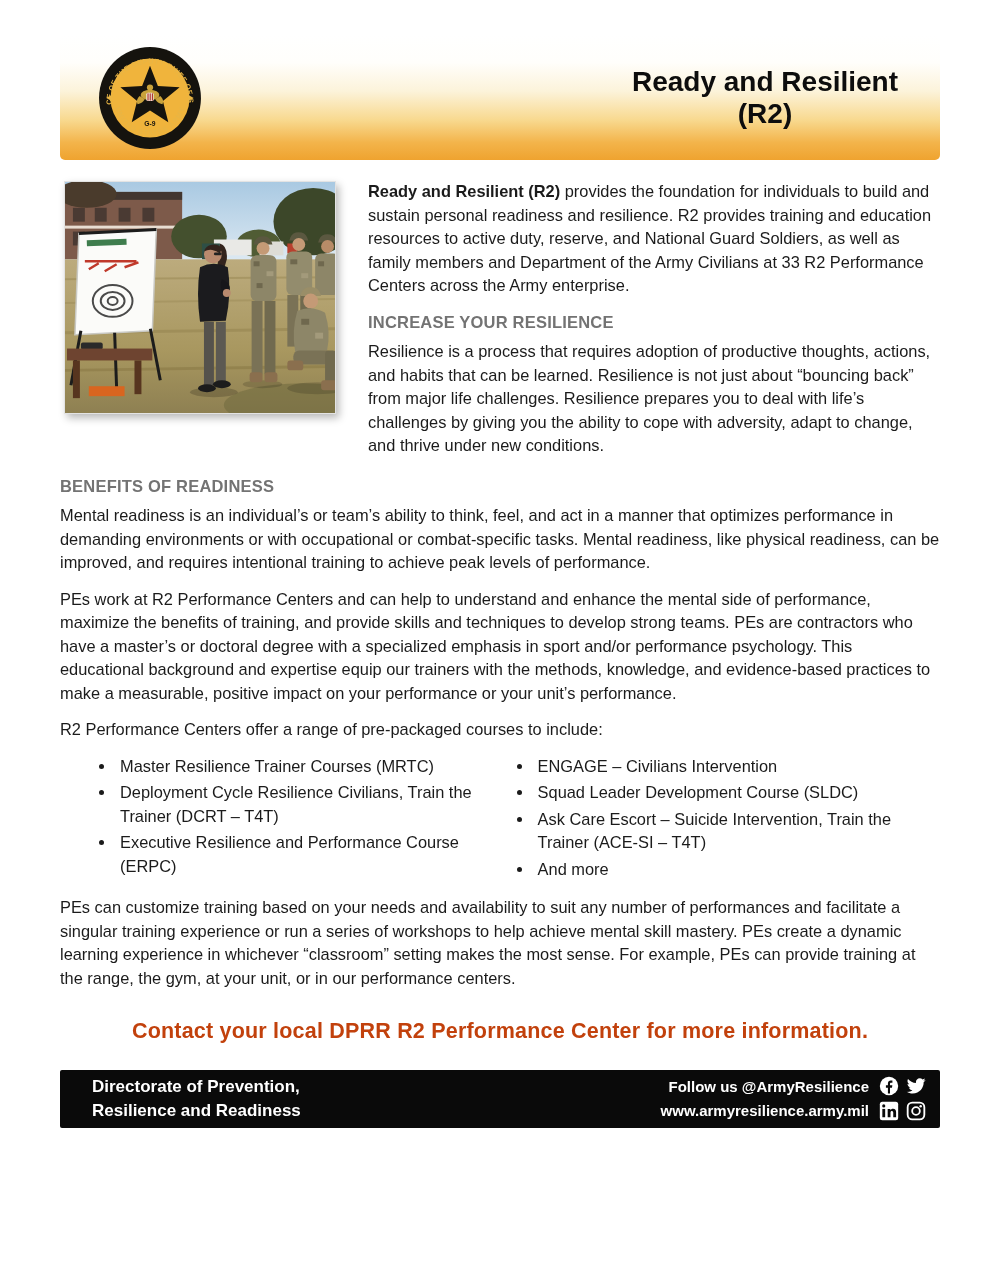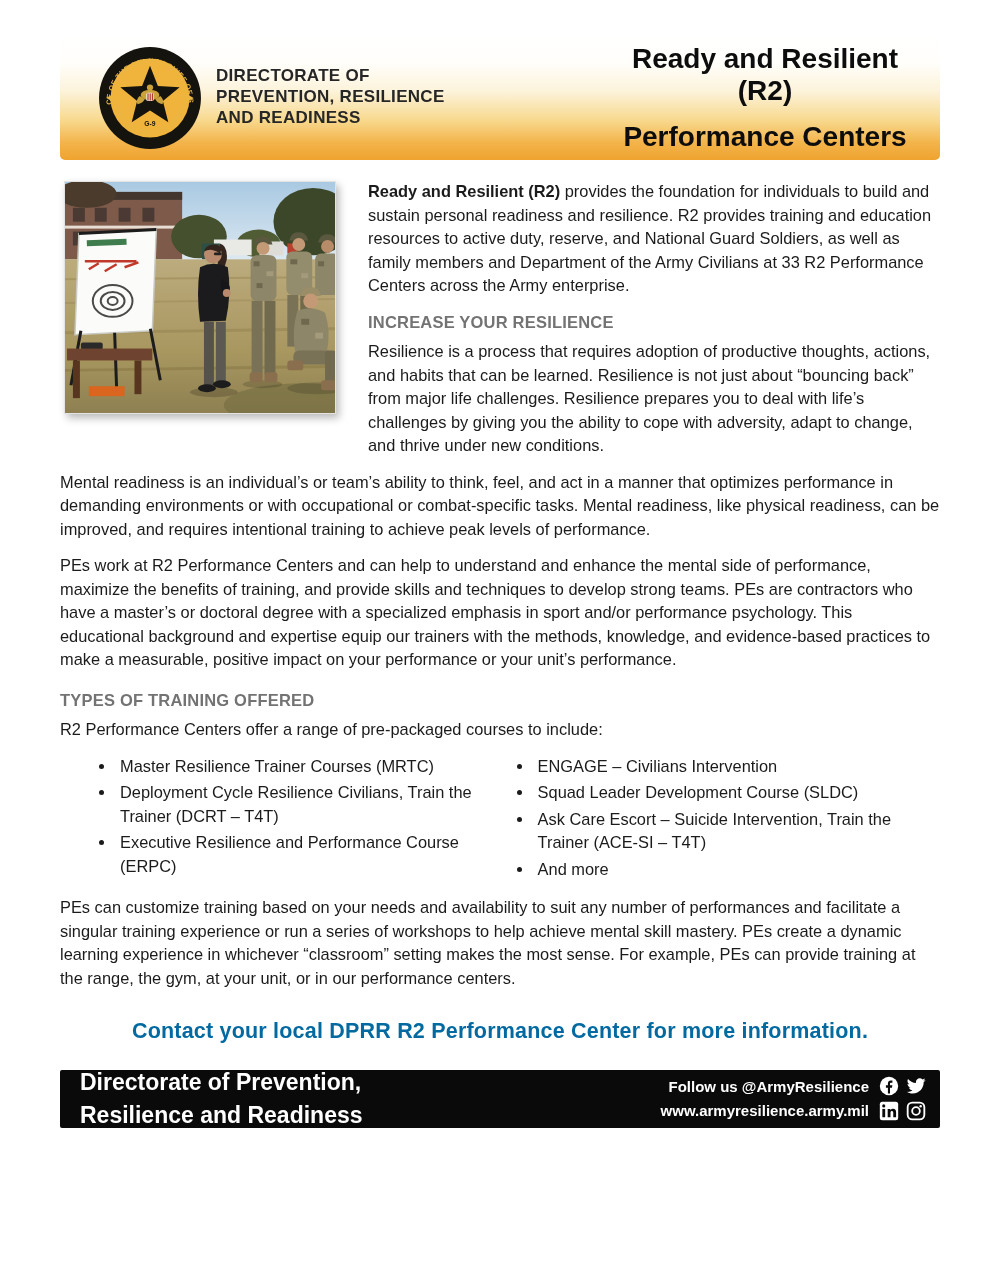--- a/index.html
+++ b/index.html
@@ -54,34 +54,34 @@
   h2.first-right { margin-top:6px; }
   .clear { clear:left; }
 
   .bullet-cols { display:flex; margin:6px 0 12px 0; }
   .bullet-cols ul.colL { width:47%; padding-left:56px; list-style:disc; }
   .bullet-cols ul.colR { flex:1; padding-left:60px; list-style:disc; }
   .bullet-cols li { margin-bottom:3px; padding-left:4px; }
 
   .contact-line {
     text-align:center; font-weight:bold; font-size:21.5px;
-    margin:30px 0 26px 0; color:#0369a1; letter-spacing:.2px;
+    margin:30px 0 26px 0; color:#c2410c; letter-spacing:.2px;
   }
 
   
   .footer-bar {
     margin:0 60px;
     height:58px;
     background:#0a0a0a;
     color:#ffffff;
     display:flex; align-items:center;
     padding:0 14px 0 20px;
     border-radius:2px;
   }
-  .footer-org { font-weight:bold; font-size:23px; line-height:1.4; }
+  .footer-org { font-weight:bold; font-size:17px; line-height:1.4;margin-left:12px; }
   .footer-right { margin-left:auto; display:flex; align-items:center; gap:10px; }
   .footer-links { text-align:right; font-weight:bold; font-size:15px; line-height:1.55; }
   .social-grid {
     display:grid; grid-template-columns:repeat(2,20px);
     grid-auto-rows:20px; gap:5px 7px;
   }
   .social-grid svg { width:20px; height:20px; display:block; }
 </style>
 </head>
 <body>
@@ -110,29 +110,23 @@
         <circle cx="50" cy="40" r="3" fill="#C9A23B"></circle>
         <rect x="46.5" y="45" width="7" height="8" rx="1.5" fill="#f5f2ea"></rect>
         <rect x="47.5" y="45.5" width="1.2" height="7" fill="#b03a2e"></rect>
         <rect x="49.6" y="45.5" width="1.2" height="7" fill="#b03a2e"></rect>
         <rect x="51.7" y="45.5" width="1.2" height="7" fill="#b03a2e"></rect>
         <path d="M40,48 q-4,4 -2,8 q5,-1 7,-5 Z" fill="#C9A23B"></path>
         <path d="M60,48 q4,4 2,8 q-5,-1 -7,-5 Z" fill="#C9A23B"></path>
       </g>
       <text x="50" y="77" font-size="6.5" font-weight="bold" fill="#15130e" text-anchor="middle" font-family="Liberation Sans, sans-serif">G-9</text>
     </svg>
-    <div class="org-name">
-      <div>DIRECTORATE OF</div>
-      <div>PREVENTION, RESILIENCE</div>
-      <div>AND READINESS</div>
-    </div>
   </div>
   <div class="titles">
     <div class="t1">Ready and Resilient (R2)</div>
-    <div class="t2">Performance Centers</div>
   </div>
 </div>
 
 <div class="main">
 
   <div class="photo-frame">
     <svg viewBox="0 0 272 233" preserveAspectRatio="none">
       <defs>
         <linearGradient id="sky" x1="0" y1="0" x2="0" y2="1">
           <stop offset="0" stop-color="#a9c9e2"></stop>
@@ -256,25 +250,25 @@
         </g>
       </g>
     </svg>
   </div>
 
   <p class="body"><b>Ready and Resilient (R2)</b><span> provides the foundation for individuals to build and sustain personal readiness and resilience. R2 provides training and education resources to active duty, reserve, and National Guard Soldiers, as well as family members and Department of the Army Civilians at 33 R2 Performance Centers across the Army enterprise.</span></p>
 
   <h2 class="sec first-right">INCREASE YOUR RESILIENCE</h2>
   <p class="body">Resilience is a process that requires adoption of productive thoughts, actions, and habits that can be learned. Resilience is not just about “bouncing back” from major life challenges. Resilience prepares you to deal with life’s challenges by giving you the ability to cope with adversity, adapt to change, and thrive under new conditions.</p>
 
+  <h2 class="sec clear">BENEFITS OF READINESS</h2>
   <p class="body">Mental readiness is an individual’s or team’s ability to think, feel, and act in a manner that optimizes performance in demanding environments or with occupational or combat-specific tasks. Mental readiness, like physical readiness, can be improved, and requires intentional training to achieve peak levels of performance.</p>
 
   <p class="body">PEs work at R2 Performance Centers and can help to understand and enhance the mental side of performance, maximize the benefits of training, and provide skills and techniques to develop strong teams. PEs are contractors who have a master’s or doctoral degree with a specialized emphasis in sport and/or performance psychology. This educational background and expertise equip our trainers with the methods, knowledge, and evidence-based practices to make a measurable, positive impact on your performance or your unit’s performance.</p>
 
-  <h2 class="sec">TYPES OF TRAINING OFFERED</h2>
   <p class="body">R2 Performance Centers offer a range of pre-packaged courses to include:</p>
 
   <div class="bullet-cols">
     <ul class="colL">
 
     <li>Master Resilience Trainer Courses (MRTC)</li>
         <li>Deployment Cycle Resilience Civilians, Train the Trainer (DCRT – T4T)</li>
         <li>Executive Resilience and Performance Course (ERPC)</li>
       </ul>
     <ul class="colR">

